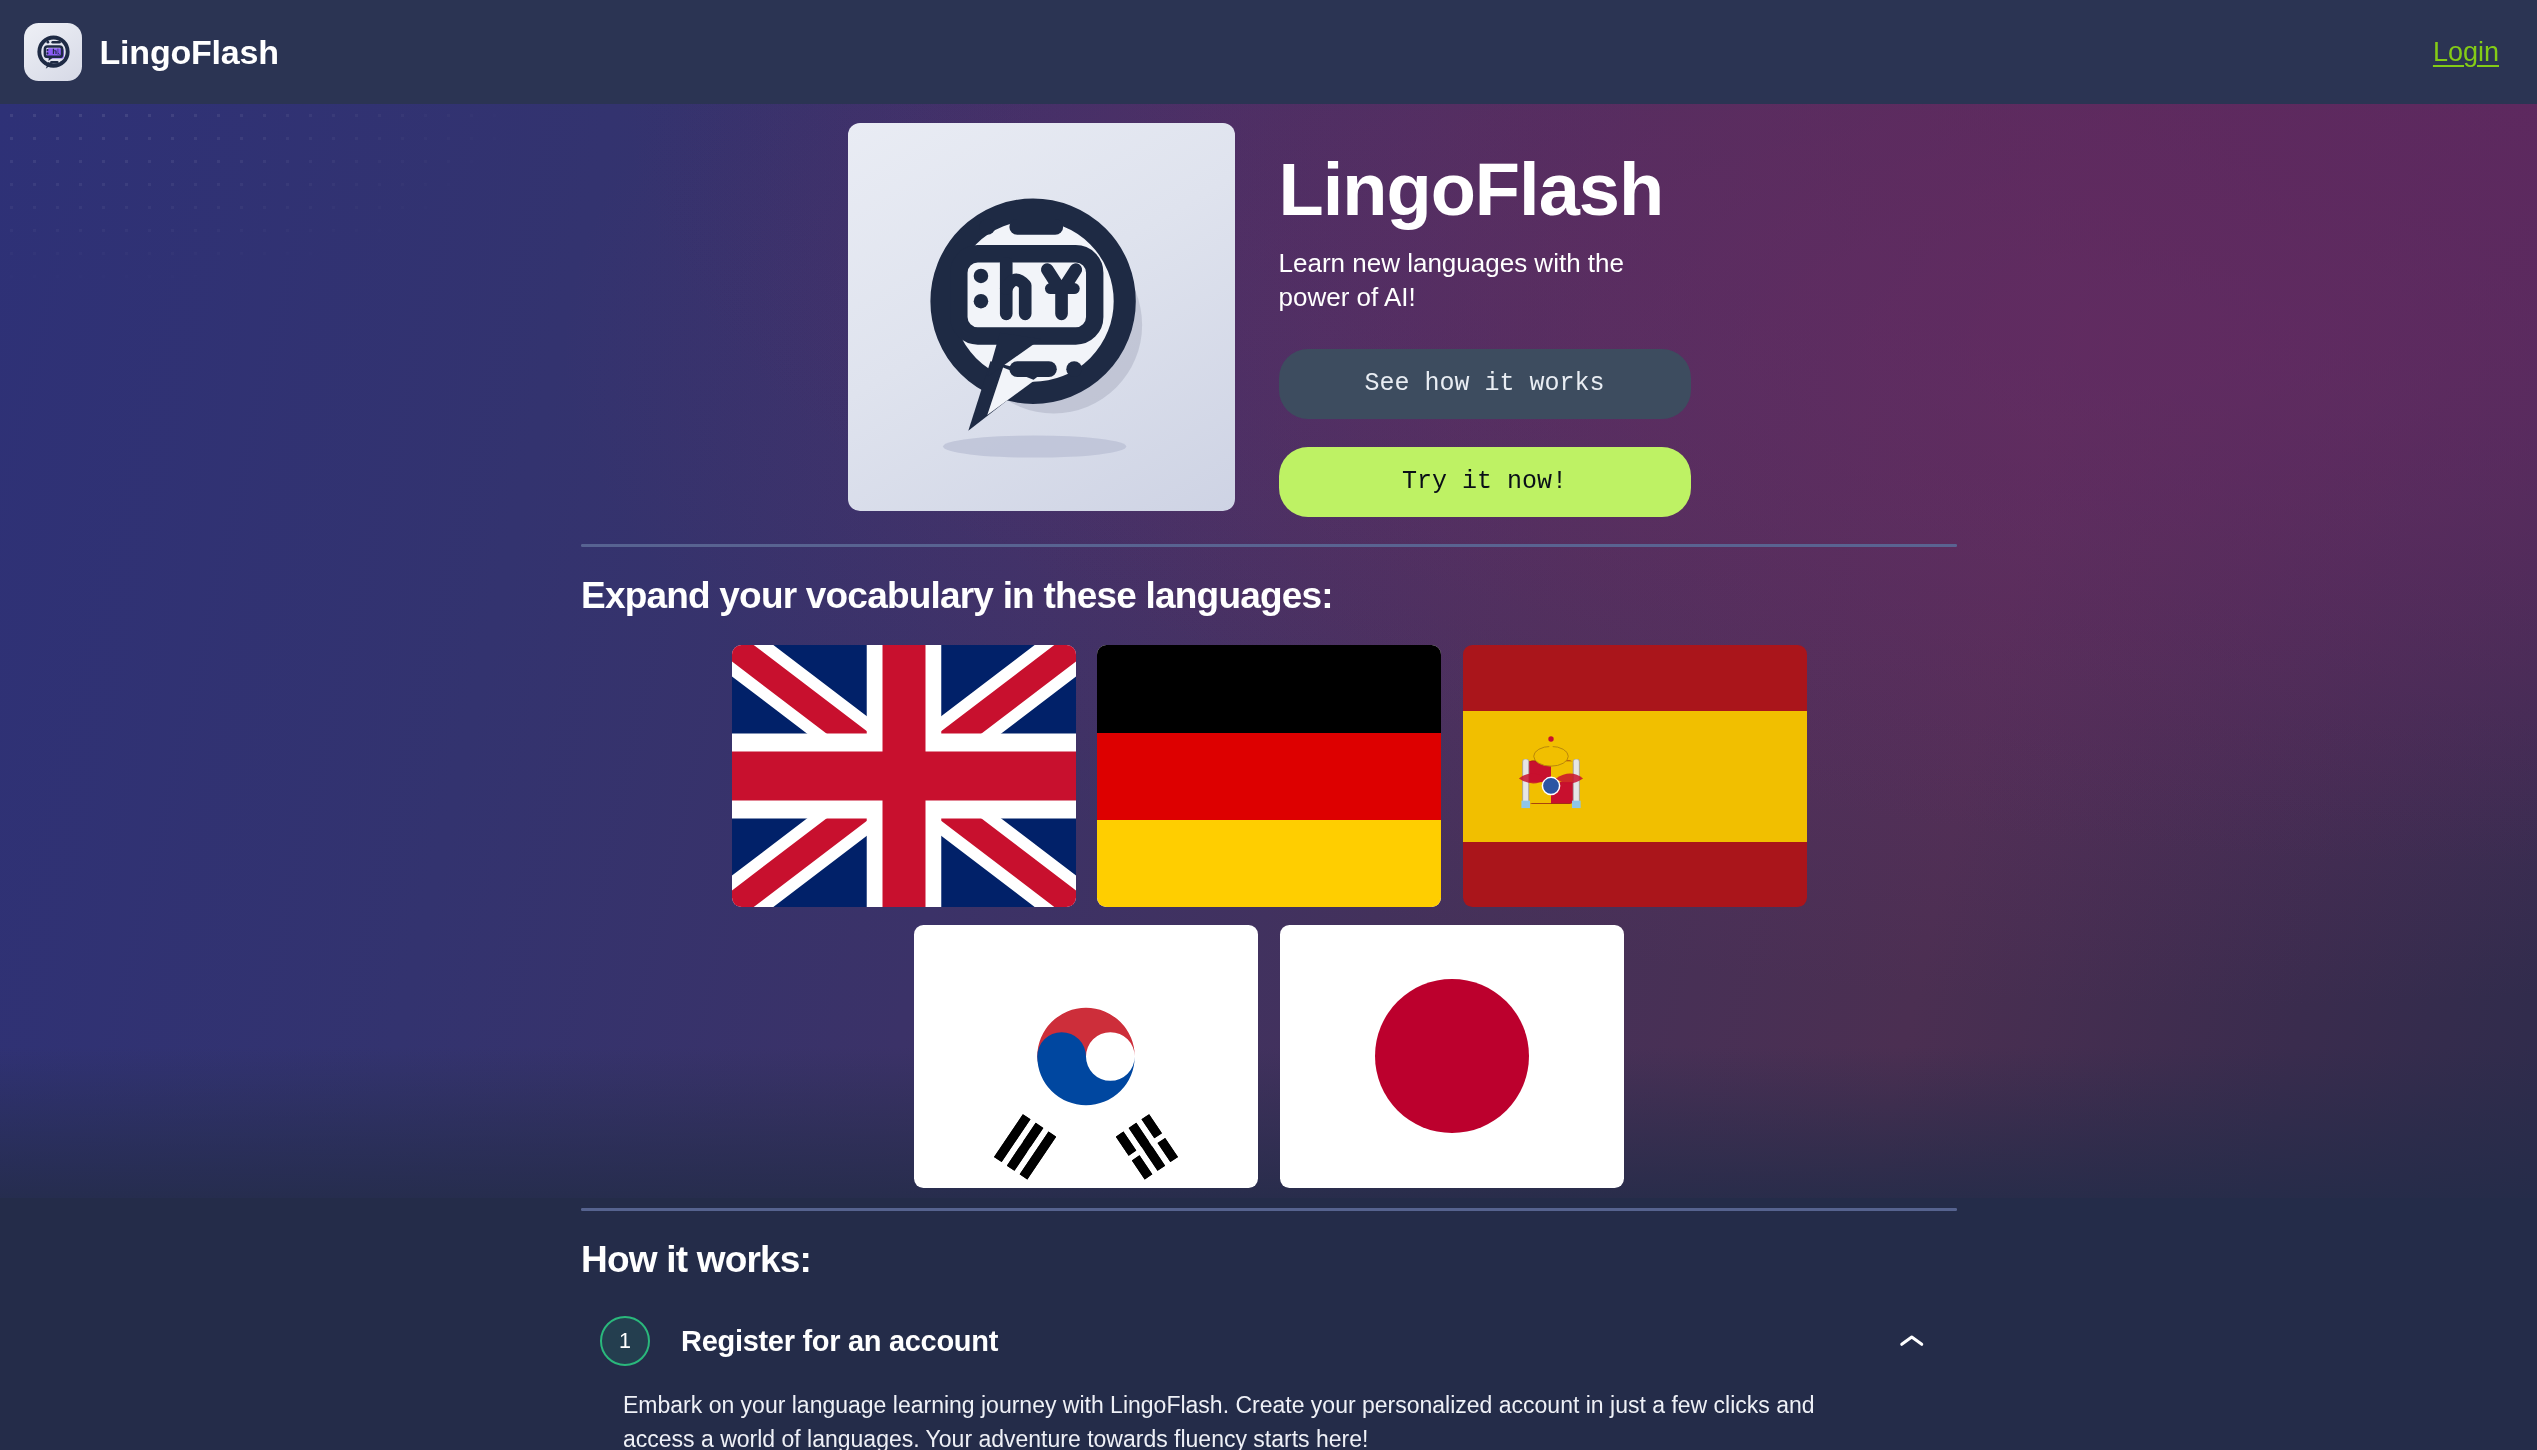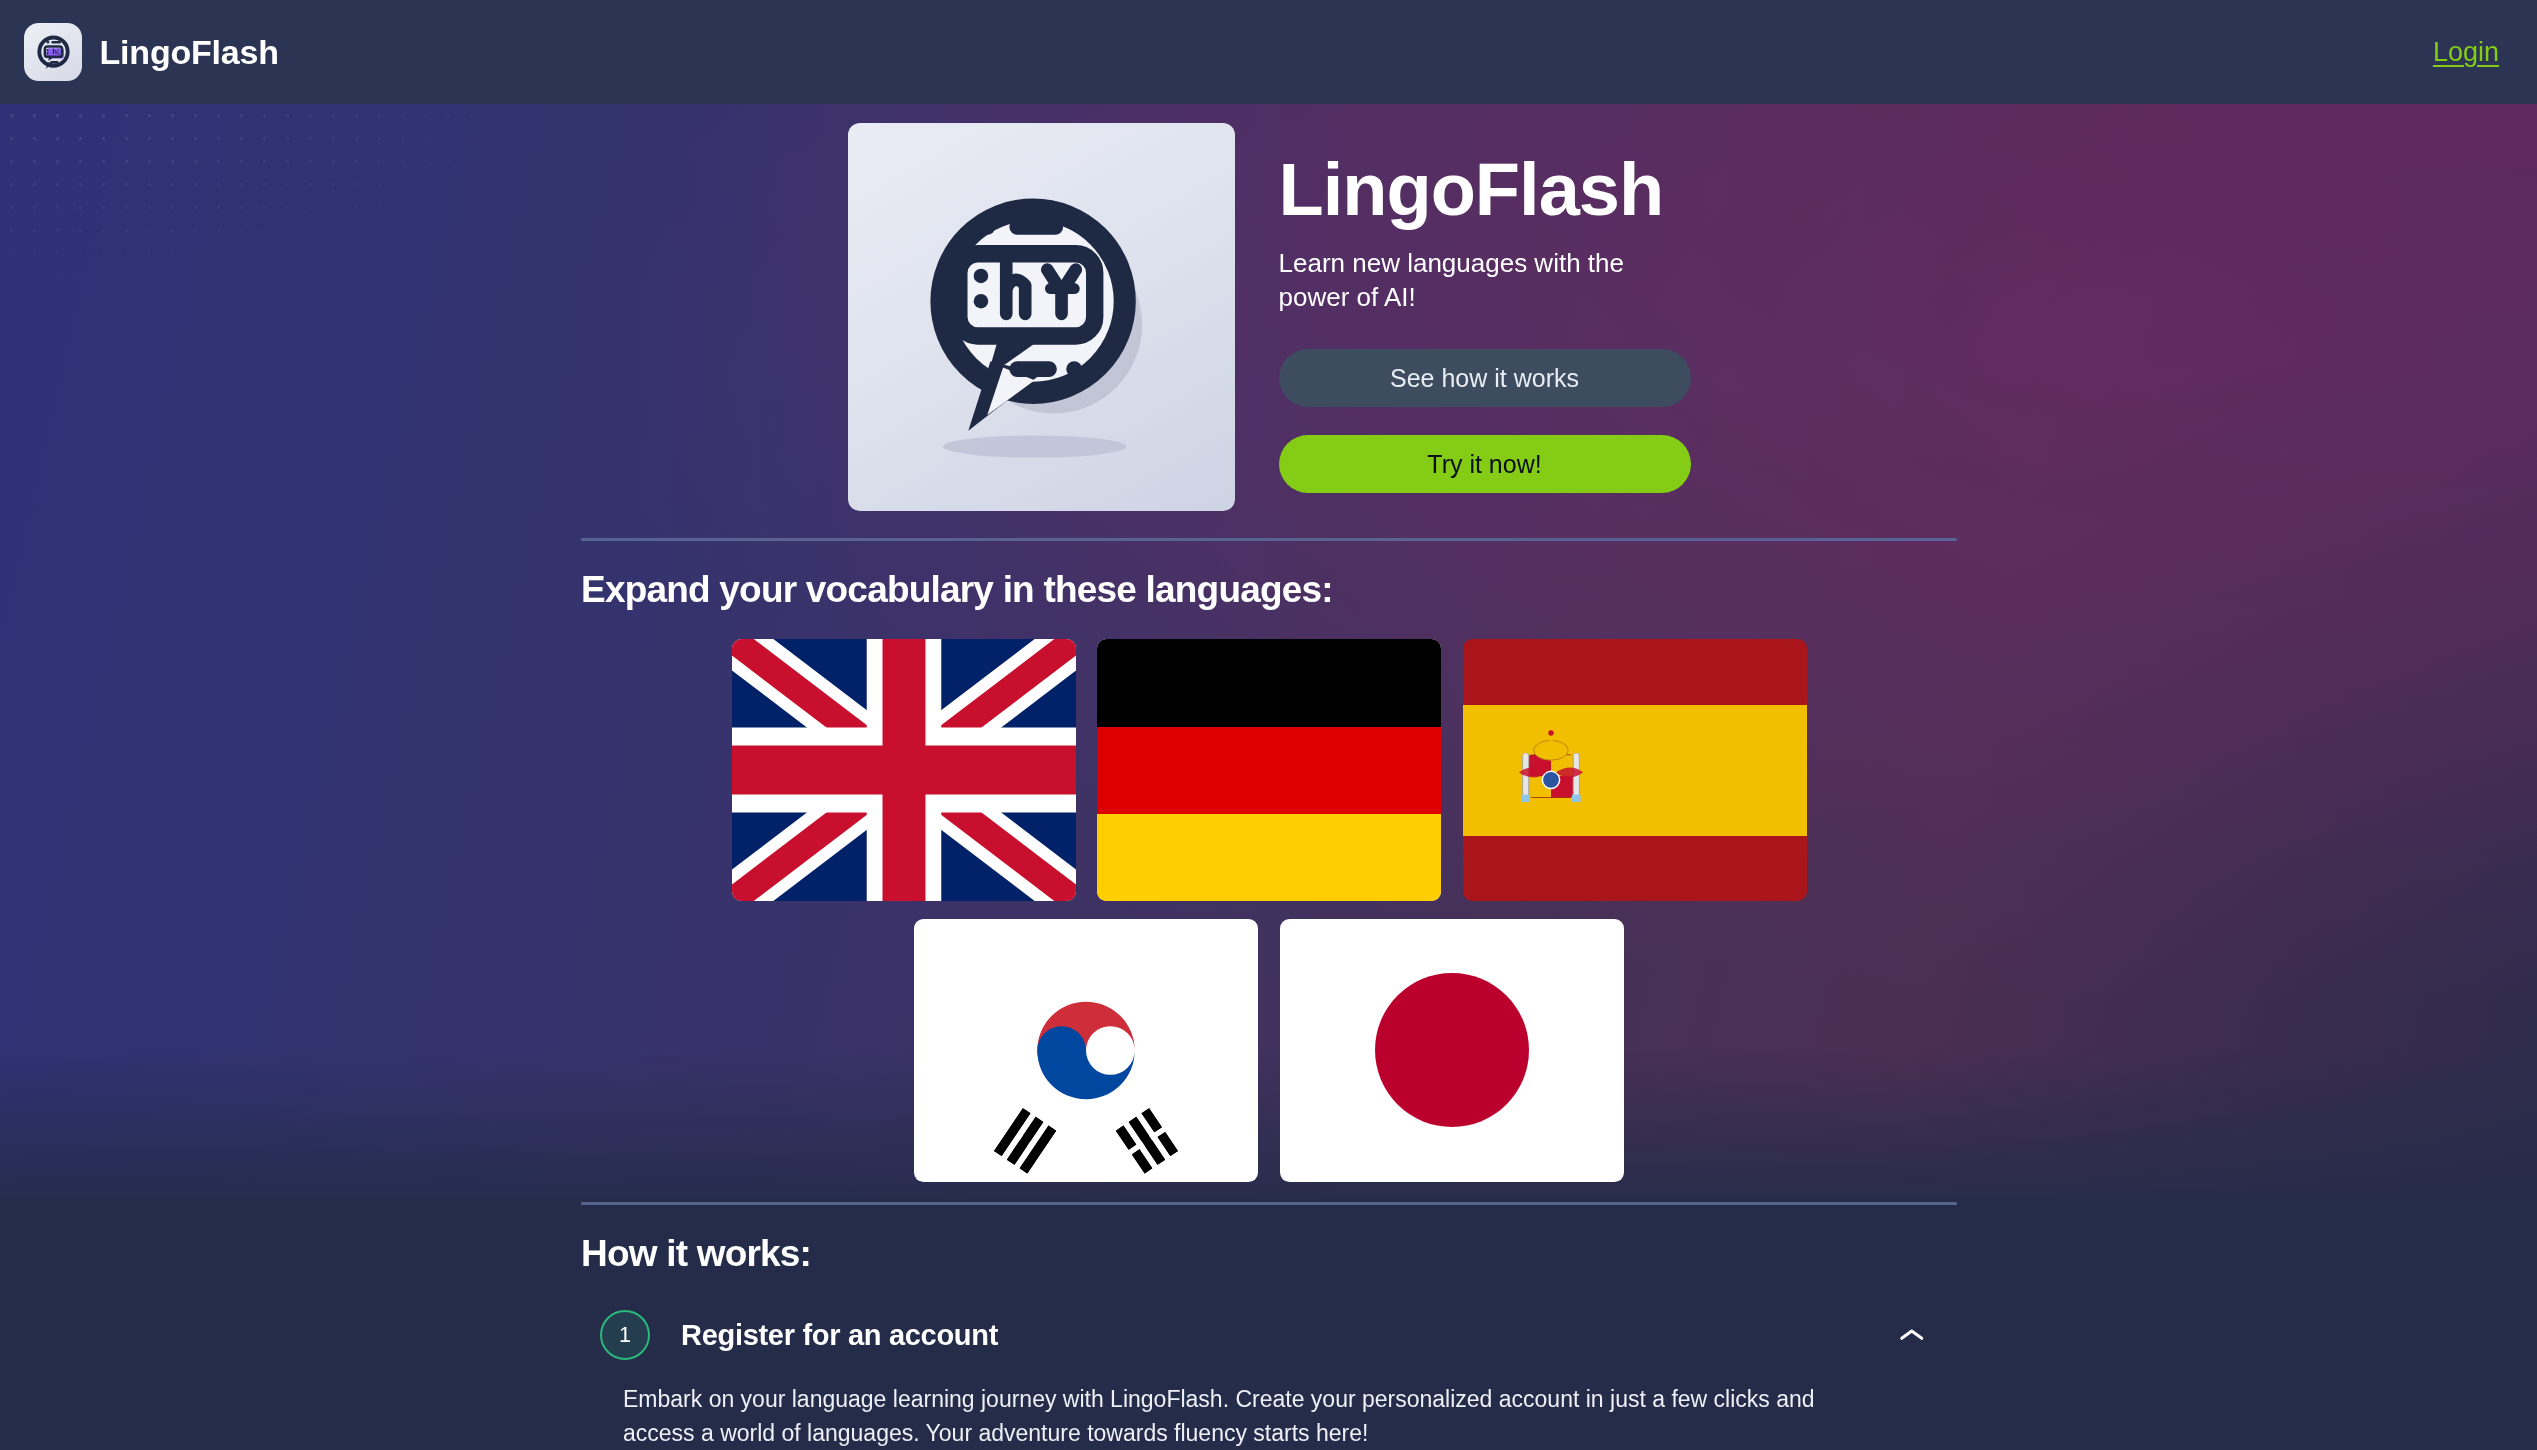--- a/index.html
+++ b/index.html
@@ -71,26 +71,26 @@
     display:flex; align-items:center; justify-content:center;
     flex:none;
   }
   .hero-text { padding-top:28px; width:412px; }
   .hero-title {
     font-size:74px; font-weight:700; line-height:1.06; letter-spacing:-1px;
     color:#ffffff;
   }
   .hero-sub { font-size:26px; color:#ffffff; margin-top:18px; line-height:1.3; }
   .hero-btn {
-    display:block; width:412px; height:58px; border-radius:29px; border:none;
-    font-size:25px; cursor:pointer; font-family:Liberation Sans, sans-serif;
+    display:block; width:412px; height:70px; border-radius:29px; border:none;
+    font-size:25px; cursor:pointer; font-family:Liberation Mono, monospace;
     text-align:center; line-height:58px; padding:0;
   }
   .btn-secondary { background:#3d4c5f; color:#e9edf3; margin-top:34px; }
-  .btn-primary { background:#84cc16; color:#0a0f18; margin-top:28px; }
+  .btn-primary { background:#bef264; color:#0a0f18; margin-top:28px; }
 
   
   .divider {
     width:1376px; height:3.4px; background:#5a6694; opacity:.95;
     margin:0 auto; border-radius:1.3px;
   }
   .divider-1 { margin-top:27px; }
   .divider-2 { margin-top:20px; }
 
   

